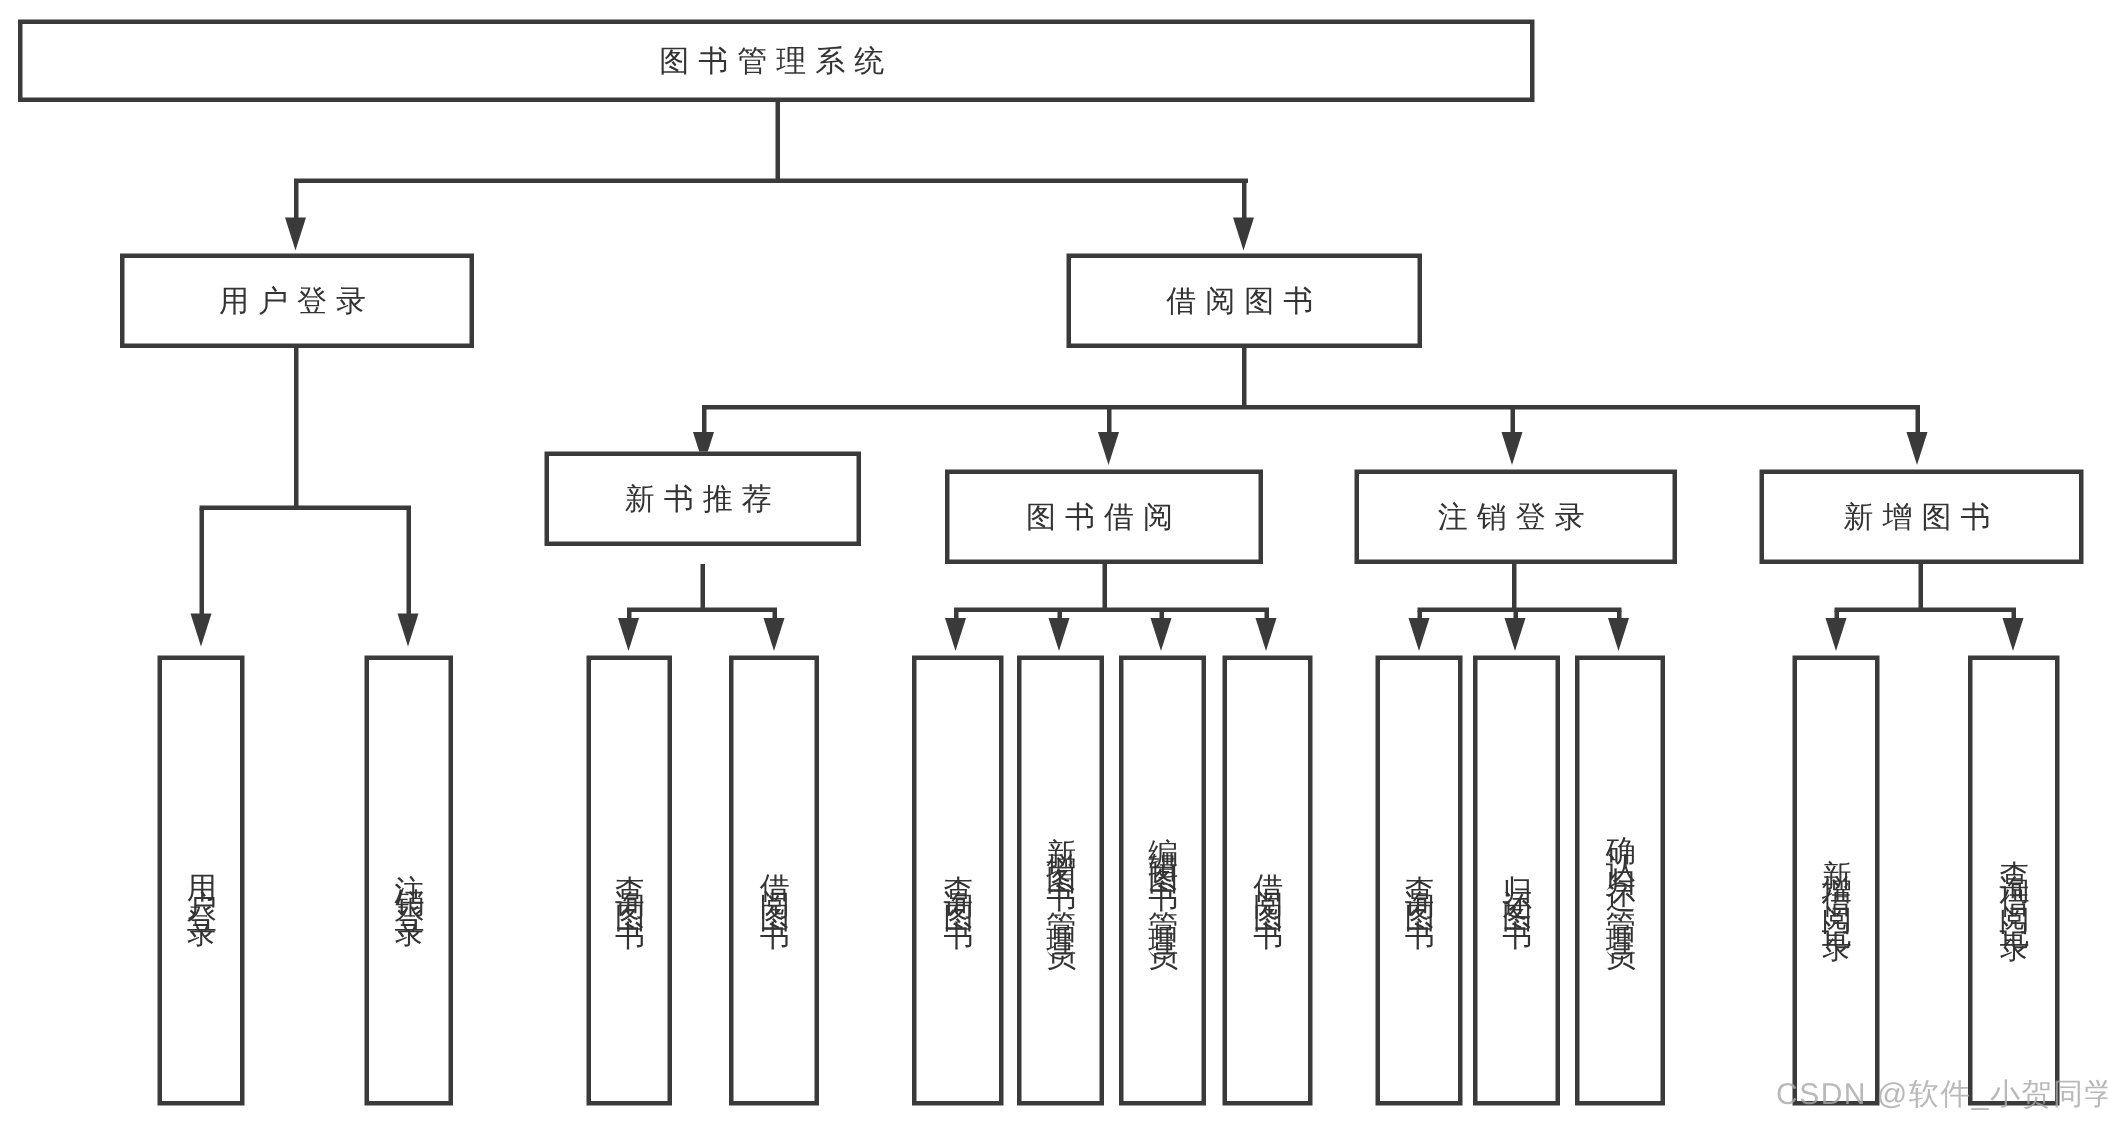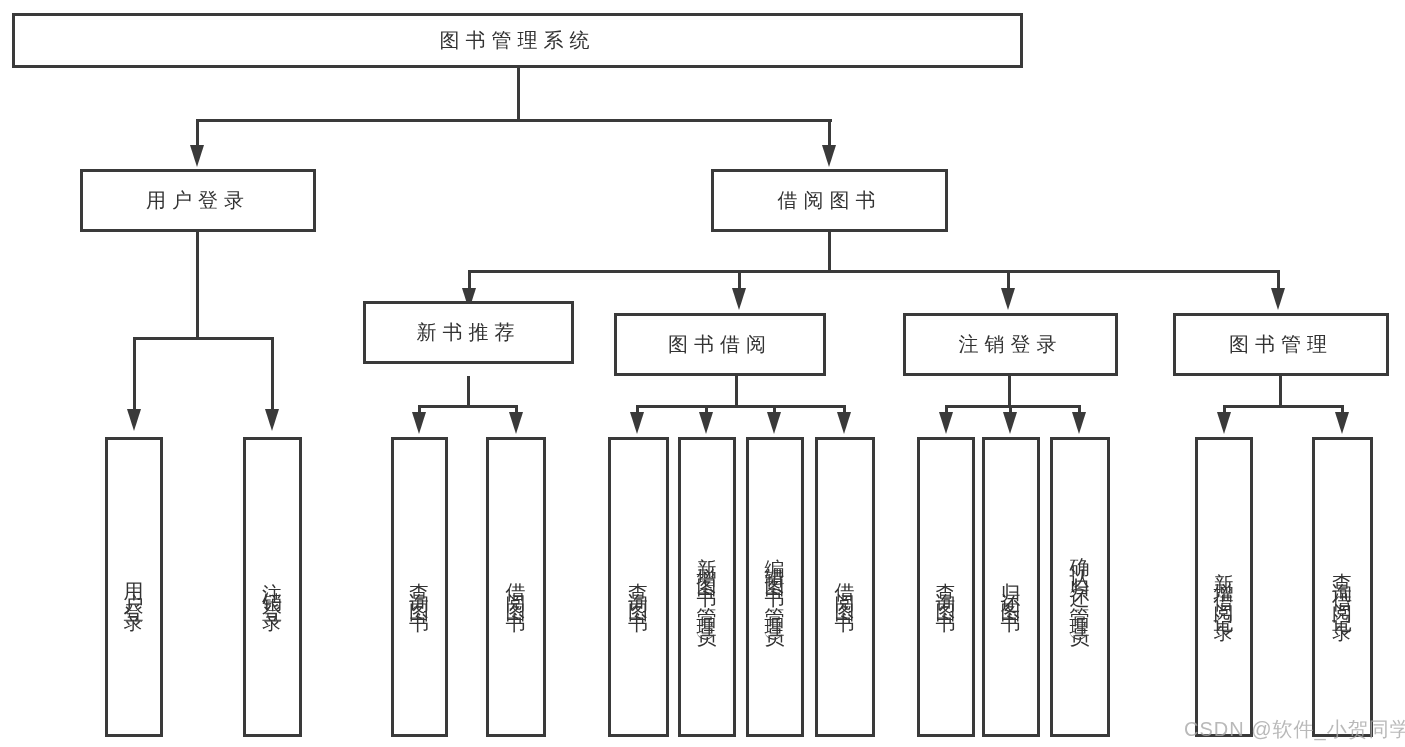--- a/index.html
+++ b/index.html
@@ -97,28 +97,28 @@
   <div class="seg v" style="left:738px;top:272px;height:18px"></div>
   <div class="arrow" style="left:732px;top:288px"></div>
   <div class="seg v" style="left:1007px;top:272px;height:18px"></div>
   <div class="arrow" style="left:1001px;top:288px"></div>
   <div class="seg v" style="left:1277px;top:272px;height:18px"></div>
   <div class="arrow" style="left:1271px;top:288px"></div>
 
   <div class="box" style="left:363px;top:301px;width:211px;height:63px">
     <span class="hlabel">新书推荐</span>
   </div>
-  <div class="box" style="left:614px;top:313px;width:212px;height:63px">
+  <div class="box" style="left:630px;top:313px;width:212px;height:63px">
     <span class="hlabel">图书借阅</span>
   </div>
   <div class="box" style="left:903px;top:313px;width:215px;height:63px">
     <span class="hlabel">注销登录</span>
   </div>
   <div class="box" style="left:1173px;top:313px;width:216px;height:63px">
-    <span class="hlabel">图书管理</span>
+    <span class="hlabel">新增图书</span>
   </div>
 
   <div class="seg v" style="left:467px;top:376px;height:31px"></div>
   <div class="seg h" style="left:418px;top:405px;width:100px"></div>
   <div class="seg v" style="left:418px;top:407px;height:6px"></div>
   <div class="arrow" style="left:412px;top:412px"></div>
   <div class="seg v" style="left:515px;top:407px;height:6px"></div>
   <div class="arrow" style="left:509px;top:412px"></div>
 
   <div class="seg v" style="left:735px;top:376px;height:31px"></div>

